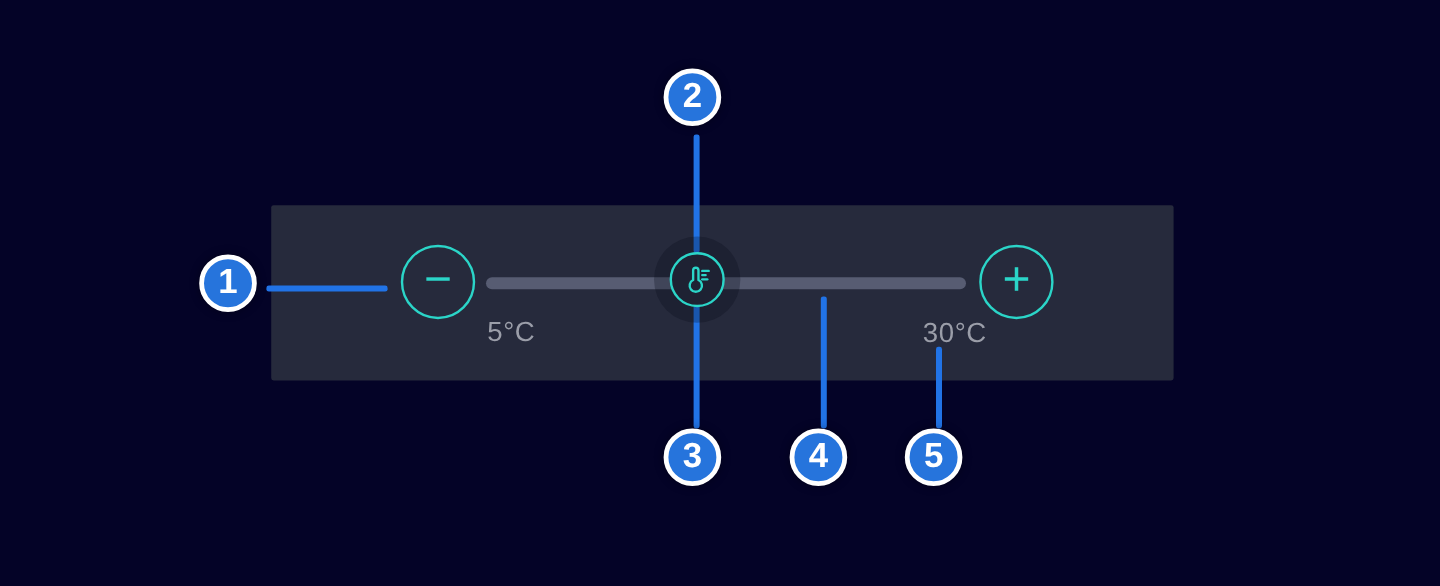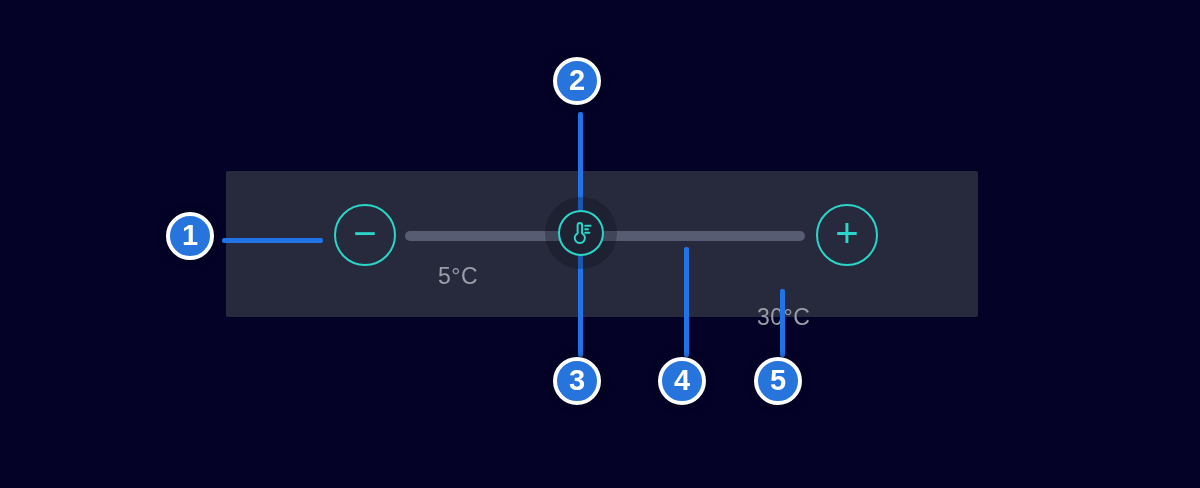--- a/index.html
+++ b/index.html
@@ -50,22 +50,22 @@
     display:flex;align-items:center;justify-content:center;z-index:3;cursor:grab;
   }
   .handle-icon{display:flex;}
   .handle-icon path,.handle-icon line{
     stroke:var(--accent_teal);fill:none;stroke-width:1.7;
     stroke-linecap:round;stroke-linejoin:round;
   }
   .temp-label{
     position:absolute;color:var(--label_gray);font-size:23px;letter-spacing:0.5px;
   }
-  .min-pos{left:180px;top:92px;margin-left:32px;}
-  .max-pos{left:531px;top:93px;margin-top:40px;}
+  .min-pos{left:180px;top:92px;}
+  .max-pos{left:543px;top:93px;}
 
   
   .connector{position:absolute;background:var(--connector_blue);border-radius:2px;z-index:2;}
   .connector.h{height:5px;}
   .connector.v{width:5px;}
 
   
   .callout{
     position:absolute;width:48px;height:48px;border-radius:50%;
     background:var(--callout_blue);border:4px solid var(--callout_ring);

